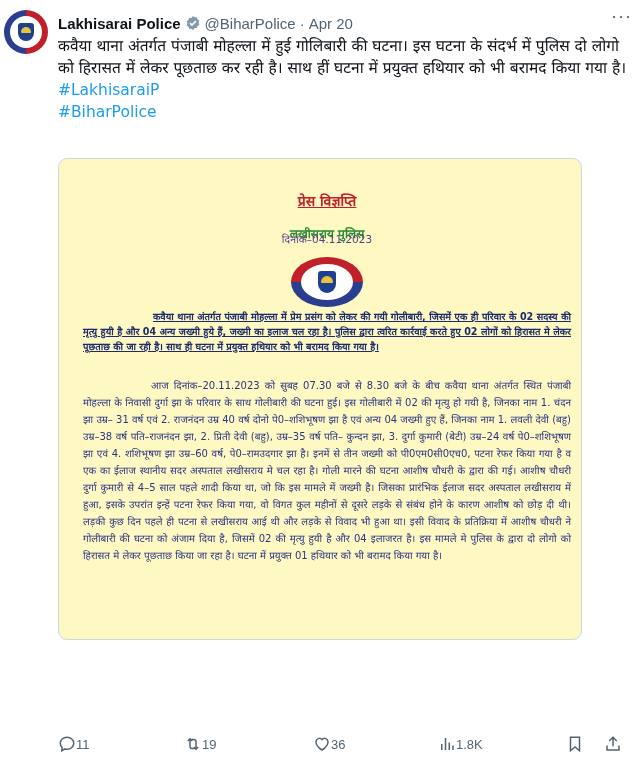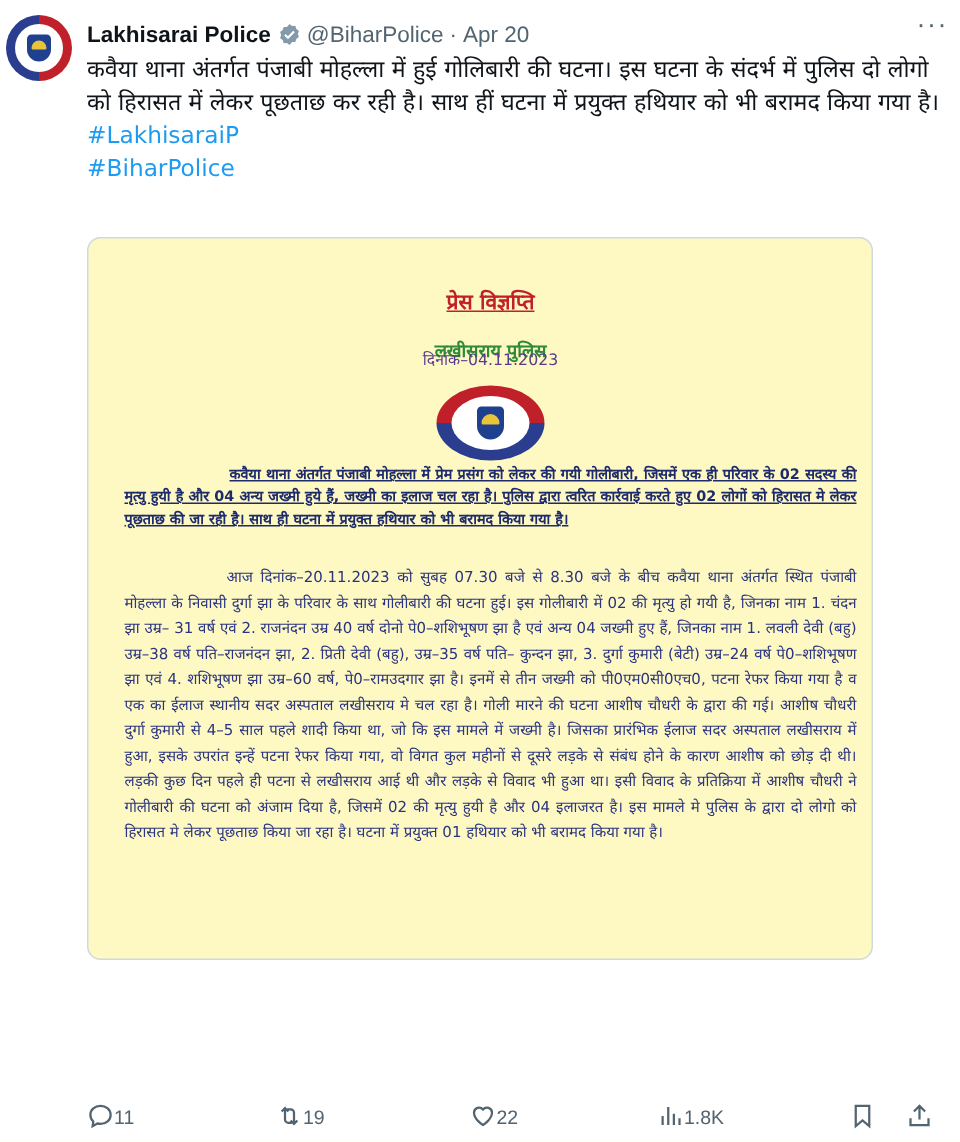--- a/index.html
+++ b/index.html
@@ -95,21 +95,21 @@
   <div class="action a-rt">
     <svg viewBox="0 0 24 24">
         <path fill="none" stroke="#536471" stroke-width="2" d="M5 8l3-3 3 3M8 5v10a3 3 0 003 3h3M19 16l-3 3-3-3M16 19V9a3 3 0 00-3-3h-3"></path>
       </svg>
     <span>19</span>
   </div>
   <div class="action a-like">
     <svg viewBox="0 0 24 24">
         <path fill="none" stroke="#536471" stroke-width="2" d="M12 20s-8-5-8-11a4.5 4.5 0 018-2.8A4.5 4.5 0 0120 9c0 6-8 11-8 11z"></path>
       </svg>
-    <span>22</span>
+    <span>36</span>
   </div>
   <div class="action a-views">
     <svg viewBox="0 0 24 24">
         <path stroke="#536471" stroke-width="2" d="M5 20V12M10 20V4M15 20V10M20 20V14"></path>
       </svg>
     <span>1.8K</span>
   </div>
   <div class="action a-bookmark">
     <svg viewBox="0 0 24 24">
         <path fill="none" stroke="#536471" stroke-width="2" d="M6 3h12v18l-6-5-6 5z"></path>

